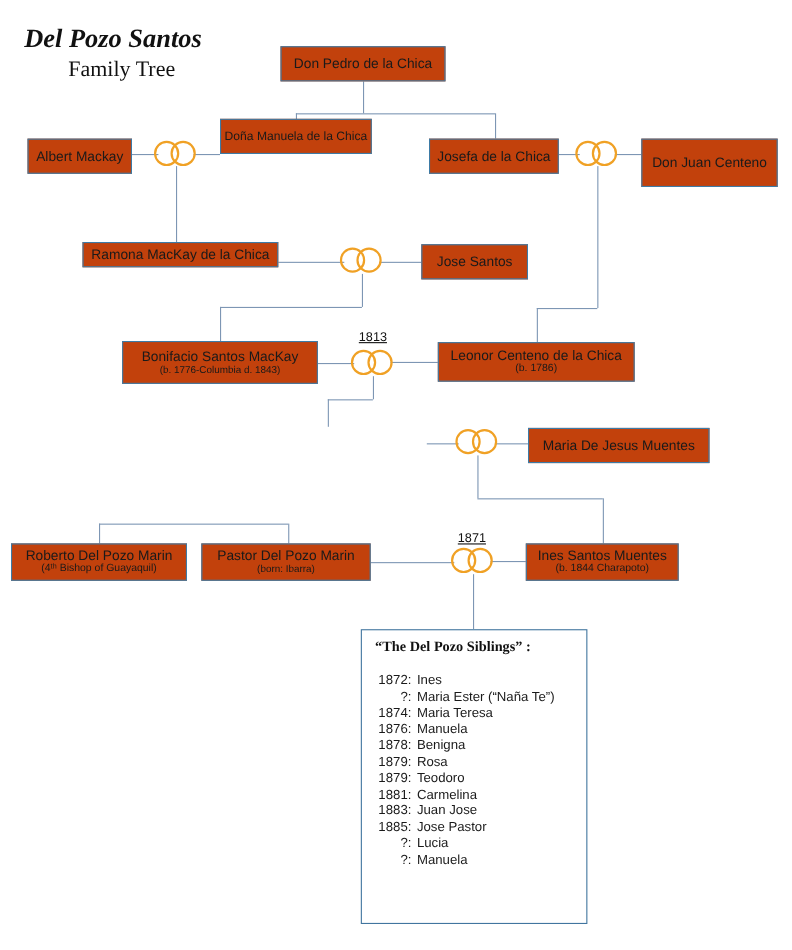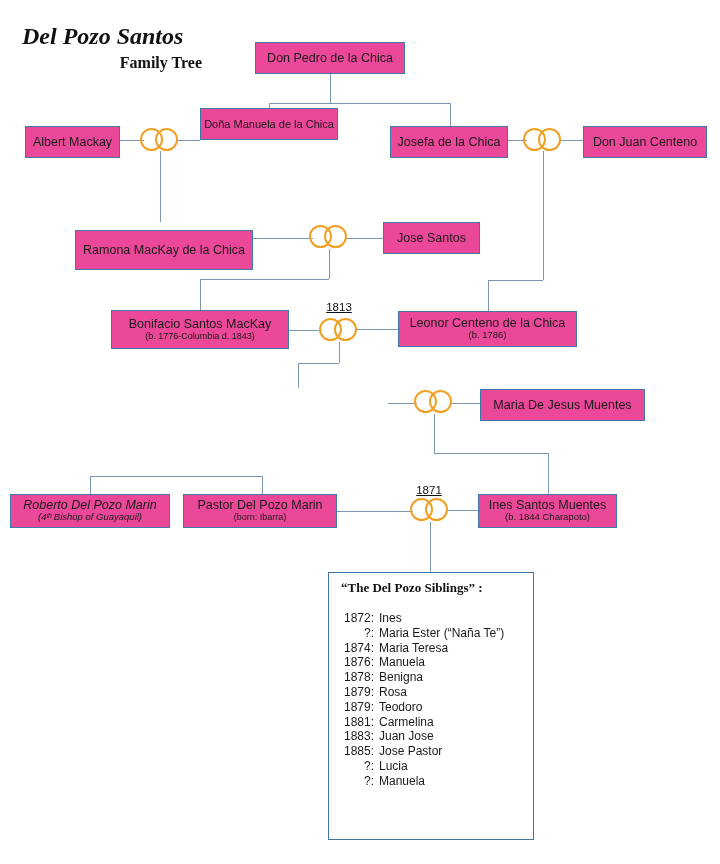--- a/index.html
+++ b/index.html
@@ -3,25 +3,25 @@
 <meta charset="utf-8">
 <style>
   html,body{margin:0;padding:0;background:#ffffff;}
   #canvas{position:relative;width:720px;height:864px;background:#ffffff;overflow:hidden;
           font-family:"Liberation Sans", sans-serif;color:#1a1a1a;}
 
   
   .title{position:absolute;left:22px;top:22px;width:180px;color:#111;}
   .title .t1{font-family:"Liberation Serif", serif;font-weight:bold;font-style:italic;
              font-size:24px;line-height:28px;}
-  .title .t2{font-family:"Liberation Serif", serif;font-weight:bold;
-             font-size:16px;line-height:26px;padding-left:40px;text-align:right;}
-
-  
-  .pbox{position:absolute;box-sizing:border-box;background:#ec4899;border:1.5px solid #3d7ba6;
+  .title .t2{font-family:"Liberation Serif", serif;font-weight:normal;
+             font-size:20px;line-height:26px;padding-left:40px;}
+
+  
+  .pbox{position:absolute;box-sizing:border-box;background:#c2410c;border:1.5px solid #3d7ba6;
         display:flex;flex-direction:column;justify-content:center;align-items:center;
         text-align:center;overflow:hidden;}
   .pbox .nm{font-size:12.5px;line-height:13px;white-space:nowrap;}
   .pbox .nm.small{font-size:11px;}
   .pbox .sub{font-size:9.5px;line-height:10.5px;white-space:nowrap;}
   .pbox .sub.tiny{font-size:9px;}
 
   
   .hline,.vline{position:absolute;background:#7d96b4;}
   .hline{height:1px;}
@@ -104,25 +104,25 @@
   </div>
 
   <div class="pbox" style="left:200px;top:108px;width:138px;height:32px;">
     <div class="nm small">Doña Manuela de la Chica</div>
   </div>
 
   <div class="pbox" style="left:390px;top:126px;width:118px;height:32px;">
     <div class="nm">Josefa de la Chica</div>
   </div>
 
-  <div class="pbox" style="left:583px;top:126px;width:124px;height:32px;">
+  <div class="pbox" style="left:583px;top:126px;width:124px;height:44px;">
     <div class="nm">Don Juan Centeno</div>
   </div>
 
-  <div class="pbox" style="left:75px;top:230px;width:178px;height:40px;">
+  <div class="pbox" style="left:75px;top:220px;width:178px;height:23px;">
     <div class="nm">Ramona MacKay de la Chica</div>
   </div>
 
   <div class="pbox" style="left:383px;top:222px;width:97px;height:32px;">
     <div class="nm">Jose Santos</div>
   </div>
 
   <div class="pbox" style="left:111px;top:310px;width:178px;height:39px;">
     <div class="nm">Bonifacio Santos MacKay</div>
     <div class="sub tiny">(b. 1776-Columbia d.  1843)</div>
@@ -131,21 +131,21 @@
   <div class="pbox" style="left:398px;top:311px;width:179px;height:36px;">
     <div class="nm">Leonor Centeno de la Chica</div>
     <div class="sub">(b. 1786)</div>
   </div>
 
 
   <div class="pbox" style="left:480px;top:389px;width:165px;height:32px;">
     <div class="nm">Maria De Jesus Muentes</div>
   </div>
 
-  <div class="pbox" style="left:10px;top:494px;width:160px;height:34px;font-style:italic;">
+  <div class="pbox" style="left:10px;top:494px;width:160px;height:34px;">
     <div class="nm">Roberto Del Pozo Marin</div>
     <div class="sub">(4ᵗʰ Bishop of Guayaquil)</div>
   </div>
 
   <div class="pbox" style="left:183px;top:494px;width:154px;height:34px;">
     <div class="nm">Pastor Del Pozo Marin</div>
     <div class="sub tiny">(born:  Ibarra)</div>
   </div>
 
   <div class="pbox" style="left:478px;top:494px;width:139px;height:34px;">

